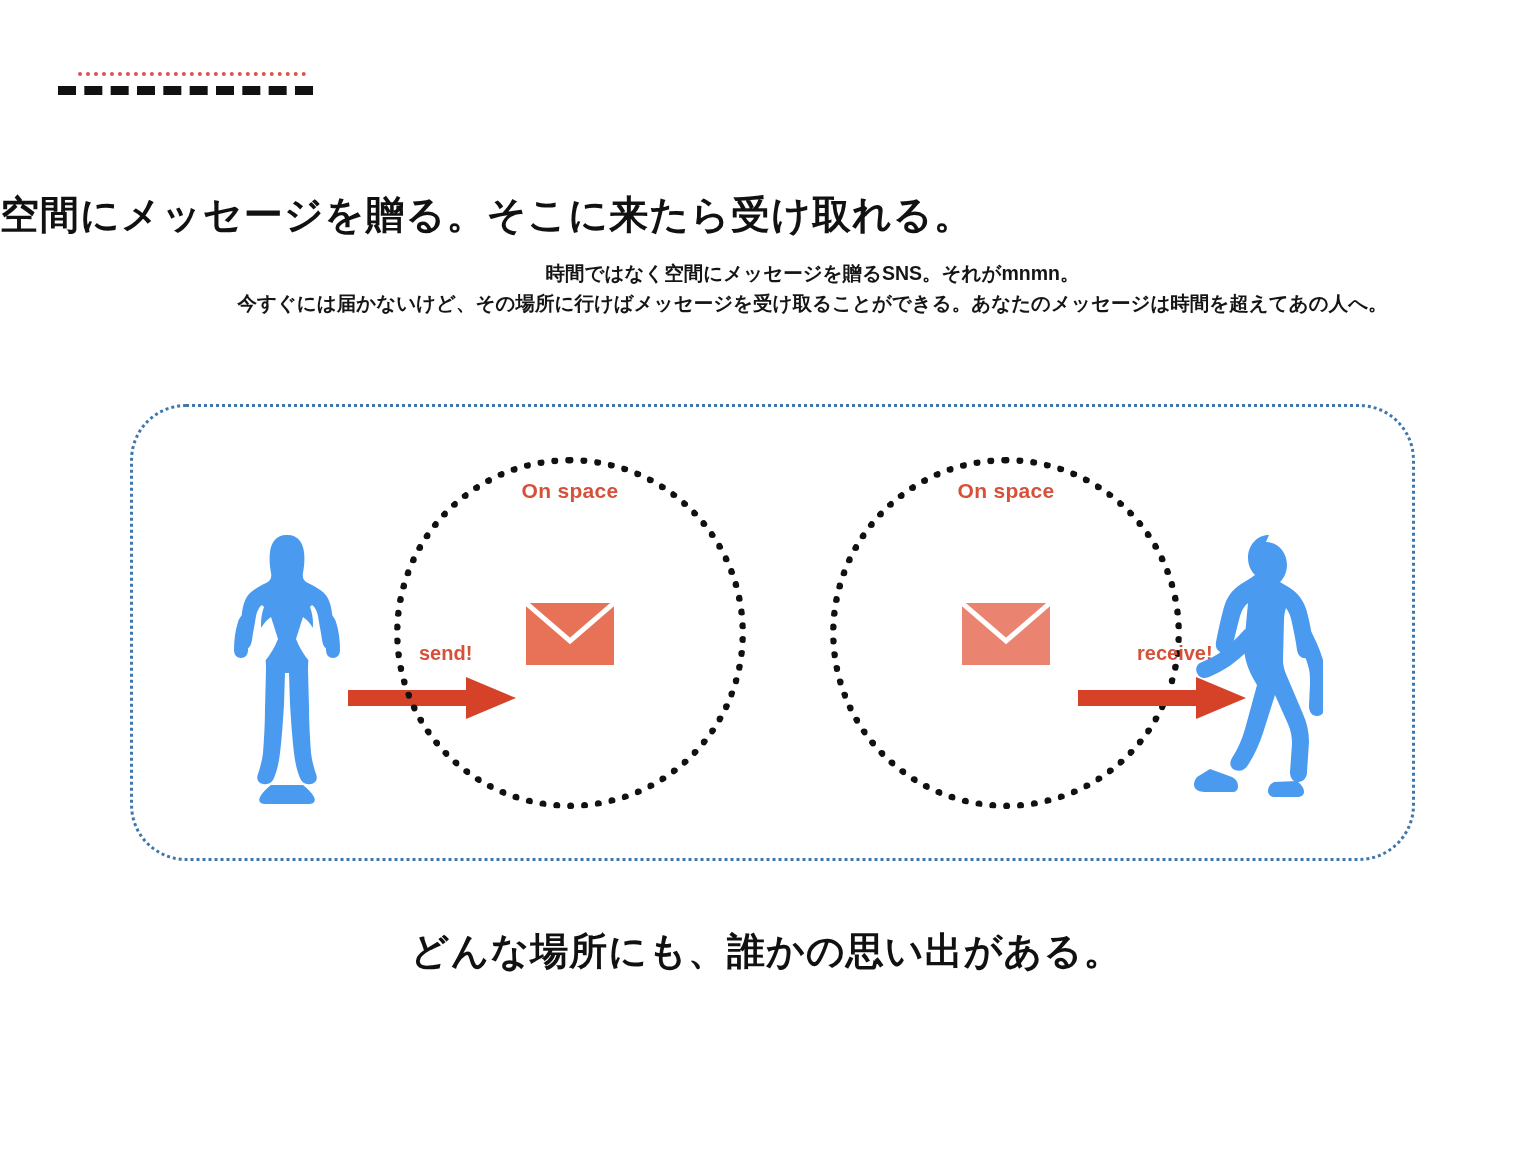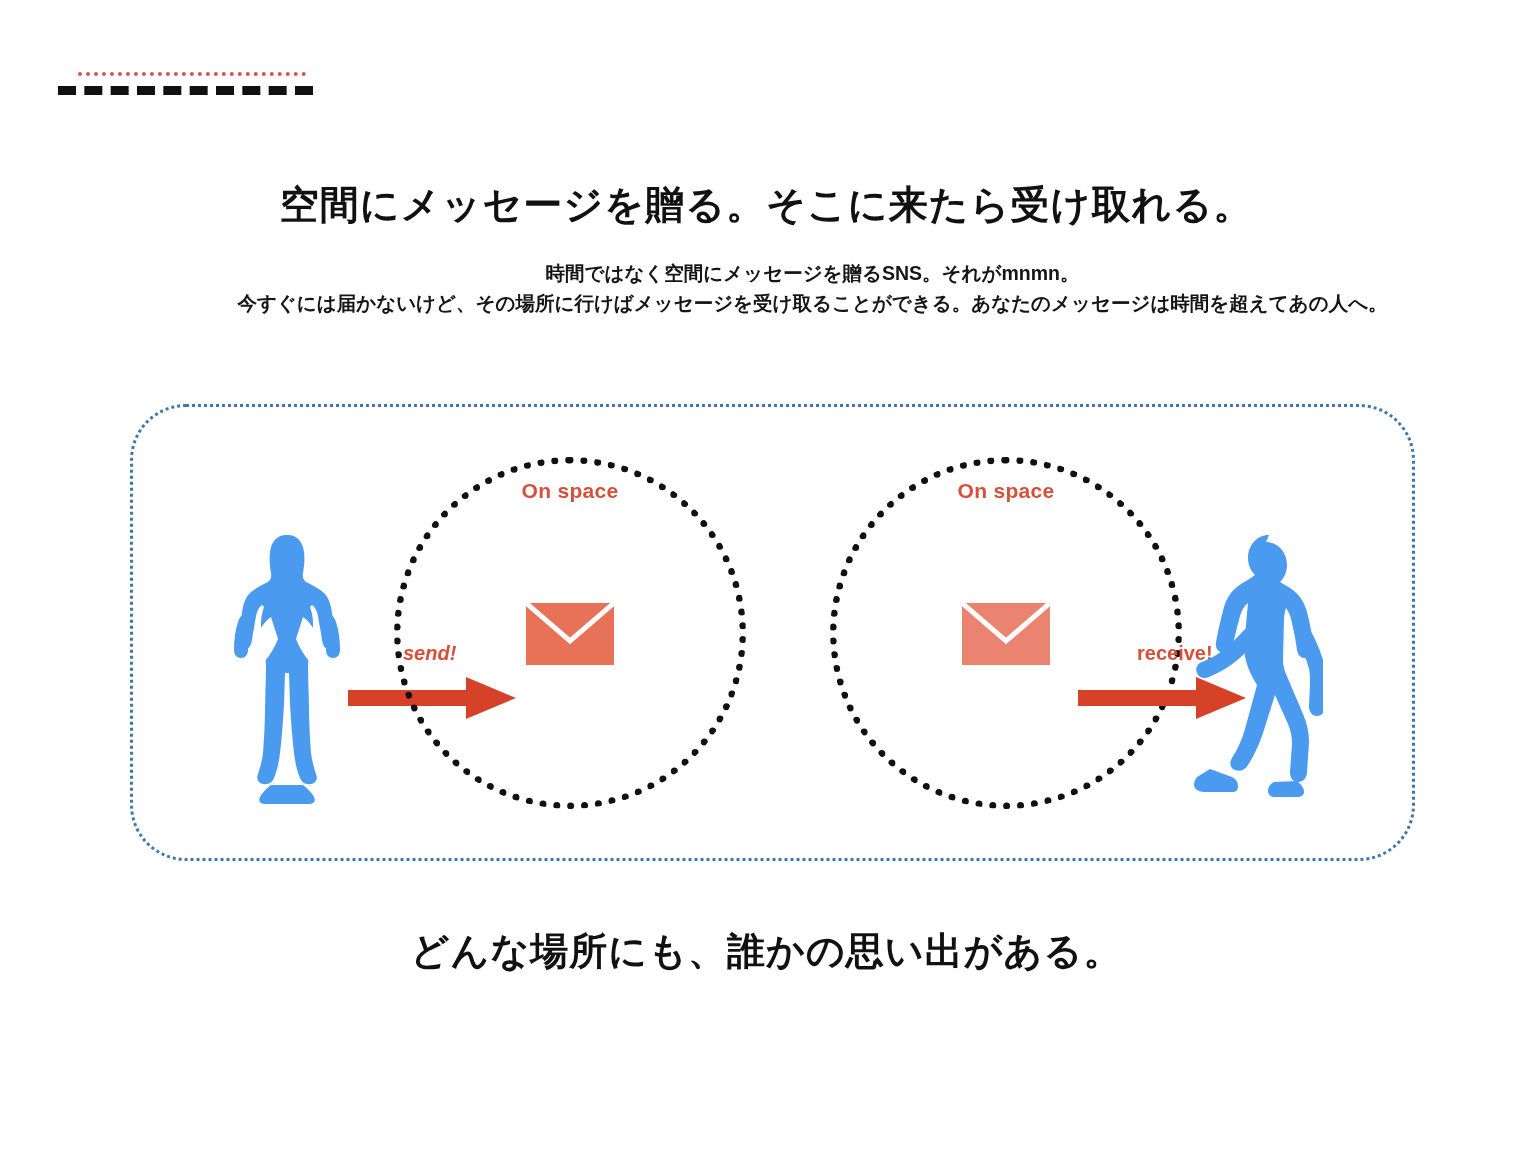--- a/index.html
+++ b/index.html
@@ -49,23 +49,22 @@
     top: 66px;
     width: 255px;
     height: 0;
     border-top: 9px dashed #111111;
   }
 
   
   #headline {
     position: absolute;
     left: 0;
-    top: 178px;
-    width: 1533px;
-    text-align: center;
+    top: 188px;
+    width: 1533px;
     font-size: 39px;
     font-weight: bold;
     letter-spacing: 1px;
     color: #111;
   }
 
   
   #description {
     position: absolute;
     left: 0;
@@ -138,21 +137,21 @@
 
   
   .action-label {
     position: absolute;
     top: 235px;
     font-size: 20px;
     font-weight: bold;
     color: #d6503a;
     white-space: nowrap;
   }
-  #action-label-send { left: 270px; font-style: italic; }
+  #action-label-send { left: 286px; }
   #action-label-receive { left: 1004px; }
 
   
   .person { position: absolute; top: 126px; }
   #person-sender { left: 100px; }
   #person-receiver { left: 1060px; }
 
   
   #tagline {
     position: absolute;

